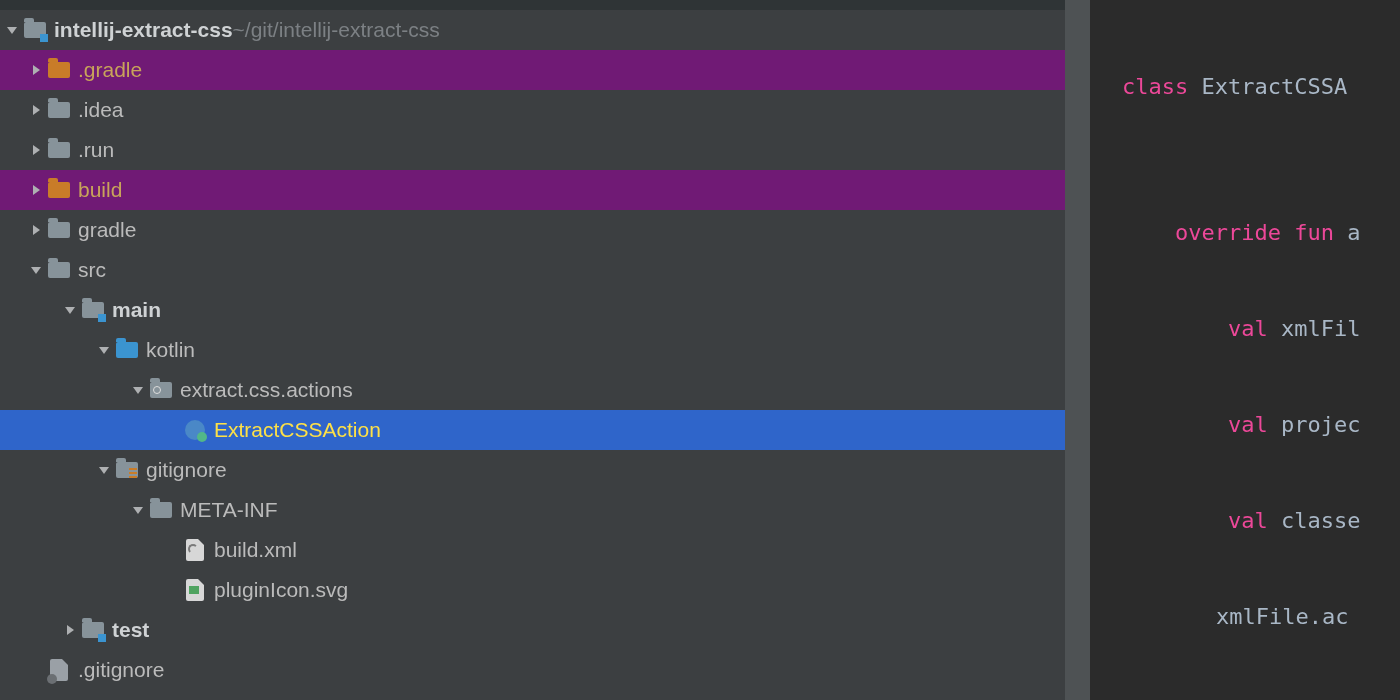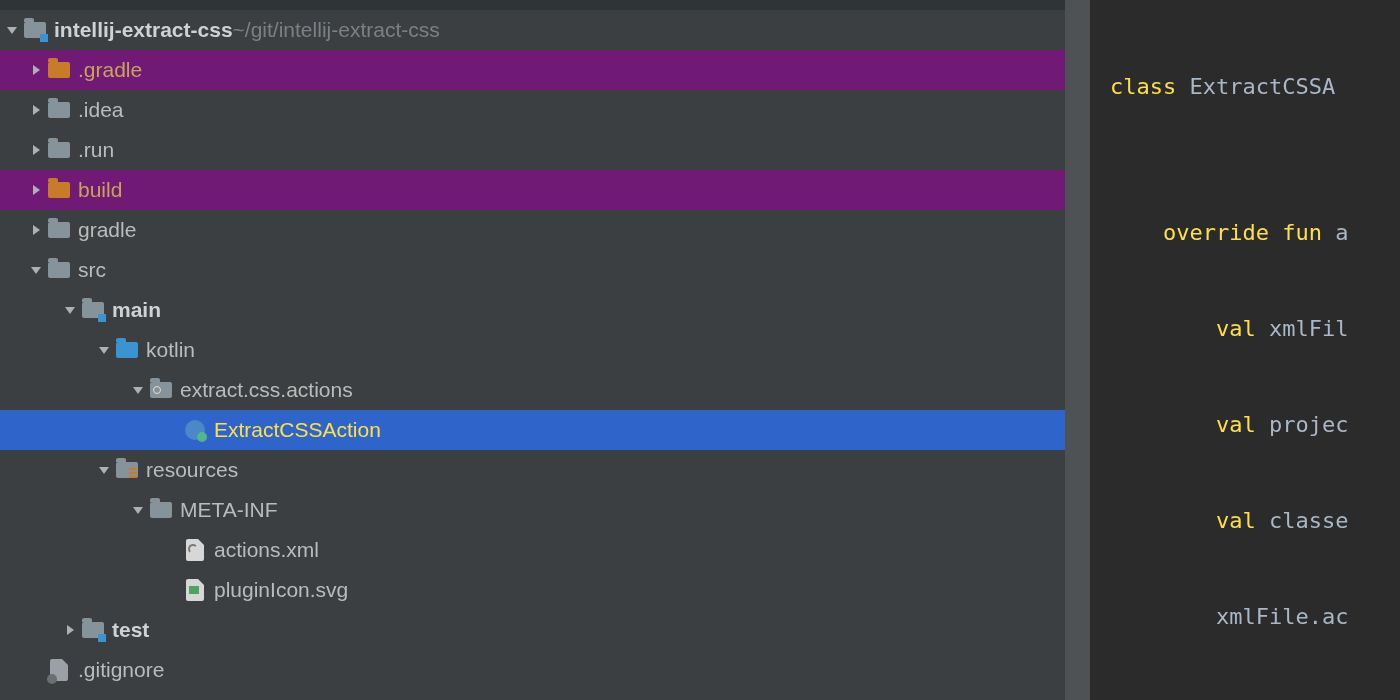--- a/index.html
+++ b/index.html
@@ -24,21 +24,21 @@
   .editor {
     flex: 1;
     background: #2b2b2b;
     padding-top: 14px;
     font-family: "Menlo", "Consolas", monospace;
     font-size: 22px;
     white-space: pre;
     overflow: hidden;
     color: #a9b7c6;
   }
-  .editor .kw { color: #fde047; }
+  .editor .kw { color: #ec4899; margin-left: 12px; }
   .editor .line { padding-left: 20px; line-height: 46px; }
 
   .row {
     display: flex;
     align-items: center;
     height: 40px;
     padding-left: 0;
     cursor: default;
     user-select: none;
   }
@@ -313,21 +313,21 @@
     <div class="row">
       <span class="spacer" style="width:92px"></span>
       <span class="chev">
           <svg width="10" height="10">
             <path d="M0 2 L10 2 L5 9 Z" fill="currentColor"></path>
           </svg>
         </span>
       <span class="icon">
           <span class="folder resources"></span>
         </span>
-      <span class="label">resources</span>
+      <span class="label">gitignore</span>
     </div>
 
     <div class="row">
       <span class="spacer" style="width:126px"></span>
       <span class="chev">
           <svg width="10" height="10">
             <path d="M0 2 L10 2 L5 9 Z" fill="currentColor"></path>
           </svg>
         </span>
       <span class="icon">
@@ -336,21 +336,21 @@
       <span class="label">META-INF</span>
     </div>
 
     <div class="row">
       <span class="spacer" style="width:184px"></span>
       <span class="icon">
           <span class="file-icon xml">
             <span class="inner"></span>
           </span>
         </span>
-      <span class="label">actions.xml</span>
+      <span class="label">build.xml</span>
     </div>
 
     <div class="row">
       <span class="spacer" style="width:184px"></span>
       <span class="icon">
           <span class="file-icon svg">
             <span class="inner"></span>
           </span>
         </span>
       <span class="label">pluginIcon.svg</span>

